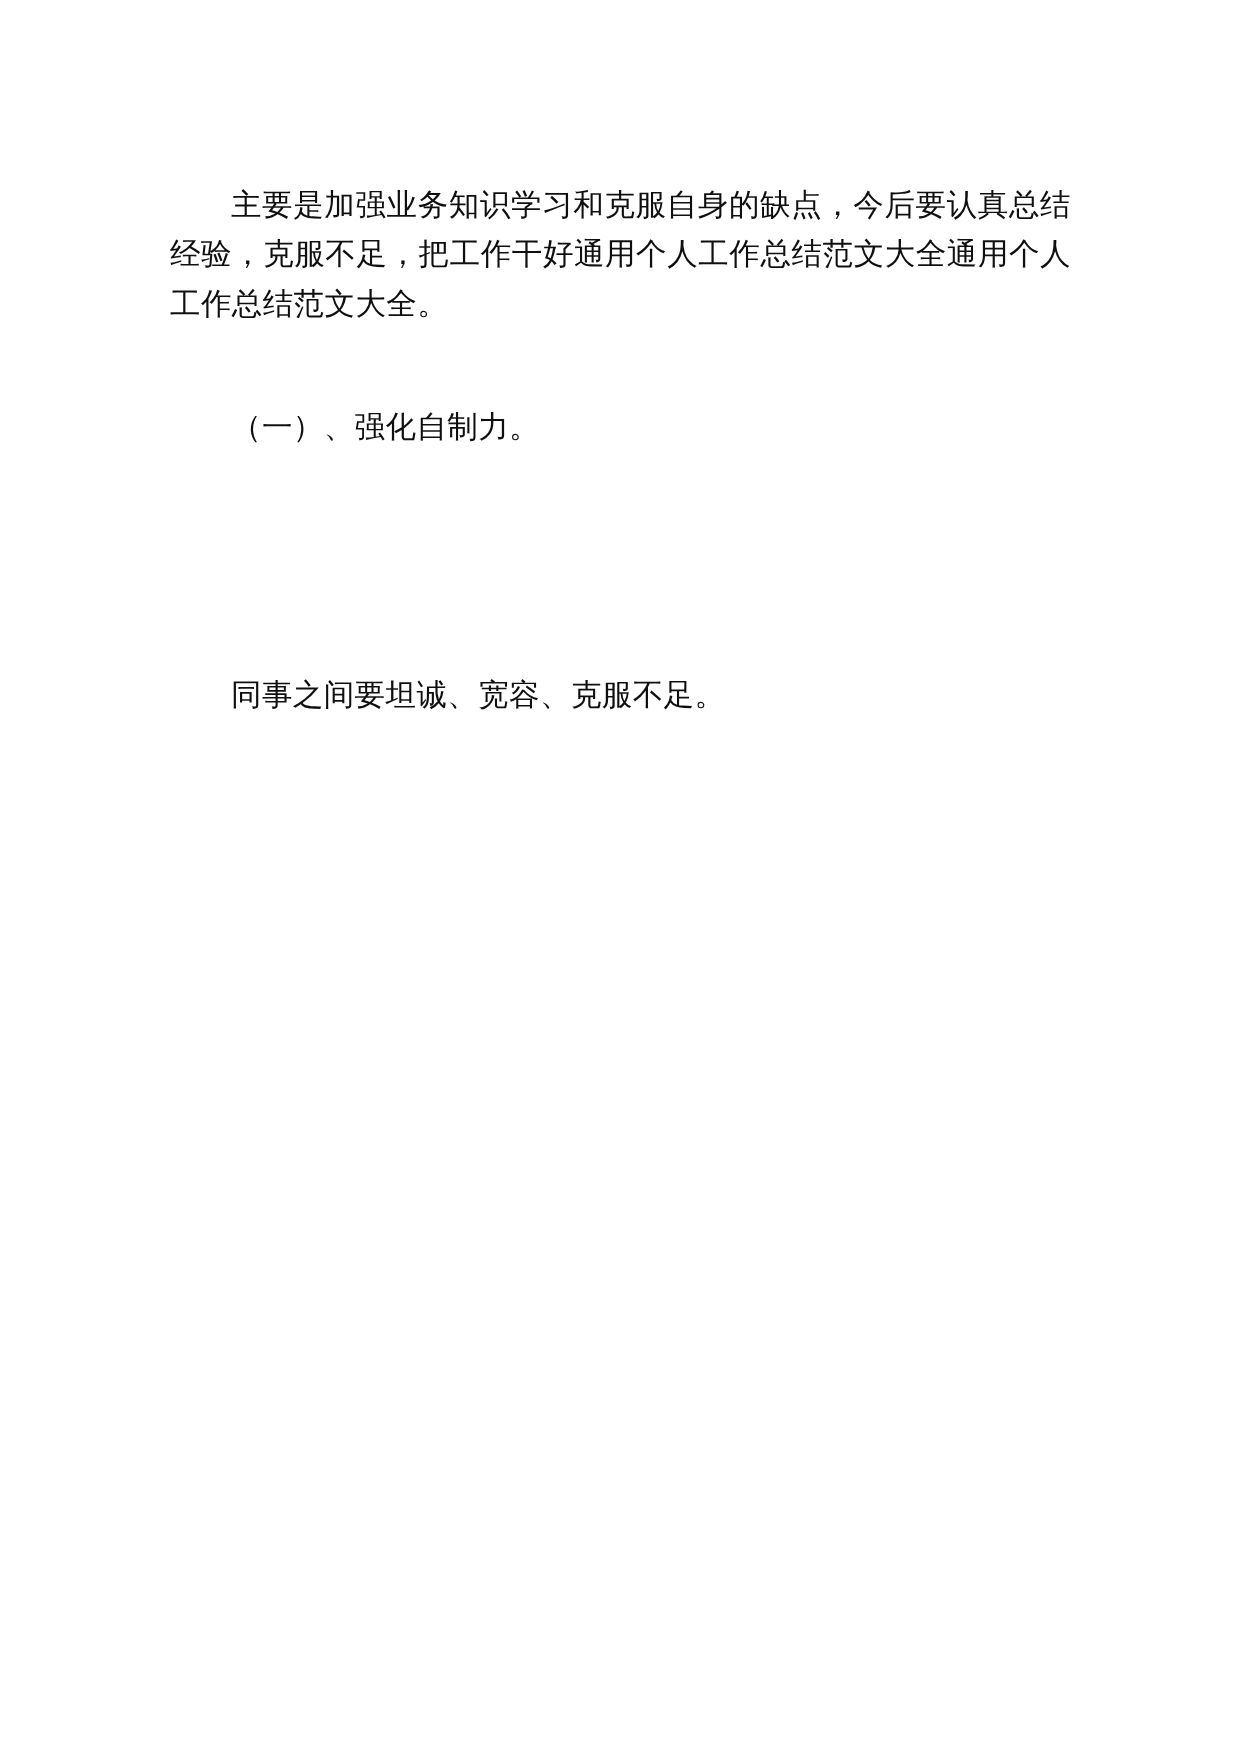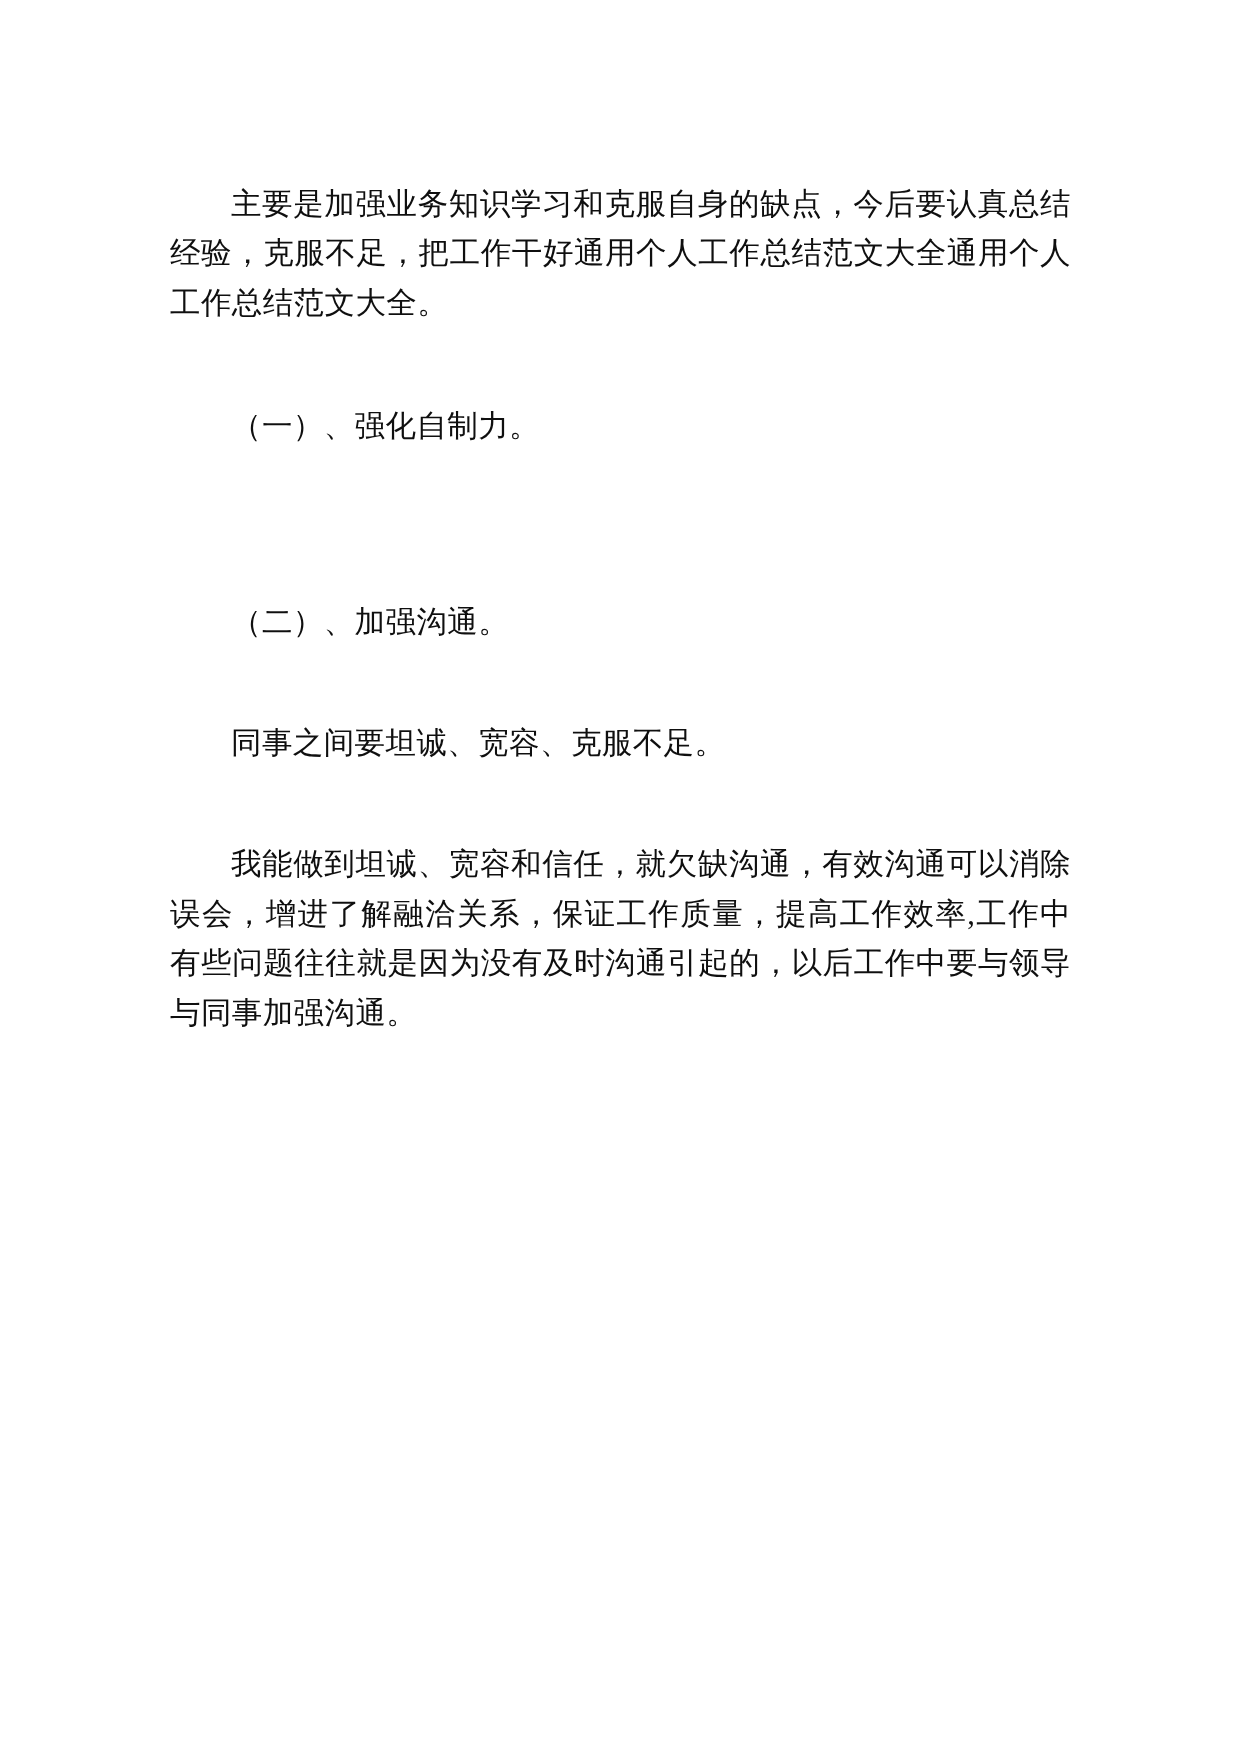--- a/index.html
+++ b/index.html
@@ -13,21 +13,20 @@
     font-family: "DejaVu Serif", "Liberation Serif", serif;
     color: #0d0d0d;
   }
   .page {
     position: relative;
     width: 1241px;
     height: 1754px;
     box-sizing: border-box;
     padding: 180px 170px 120px 170px;
     background: #ffffff;
-    font-family: Liberation Serif, serif;
   }
   .doc-body {
     display: block;
   }
   .para {
     font-size: 30.5px;
     line-height: 1.62;
     letter-spacing: 0.4px;
     text-align: justify;
     text-justify: inter-ideograph;
@@ -55,24 +54,22 @@
 
     <div class="spacer-lg"></div>
 
     <p class="para indent">（一）、强化自制力。</p>
 
     <div class="spacer-md"></div>
 
 
     <div class="spacer-lg"></div>
 
-    <p class="para indent">（二）、加强沟通。</p>
 
     <div class="spacer-md"></div>
 
     <p class="para indent">同事之间要坦诚、宽容、克服不足。</p>
 
     <div class="spacer-md"></div>
 
-    <p class="para indent">我能做到坦诚、宽容和信任，就欠缺沟通，有效沟通可以消除误会，增进了解融洽关系，保证工作质量，提高工作效率,工作中有些问题往往就是因为没有及时沟通引起的，以后工作中要与领导与同事加强沟通。</p>
 
   </div>
 </div>
 
 </body></html>

